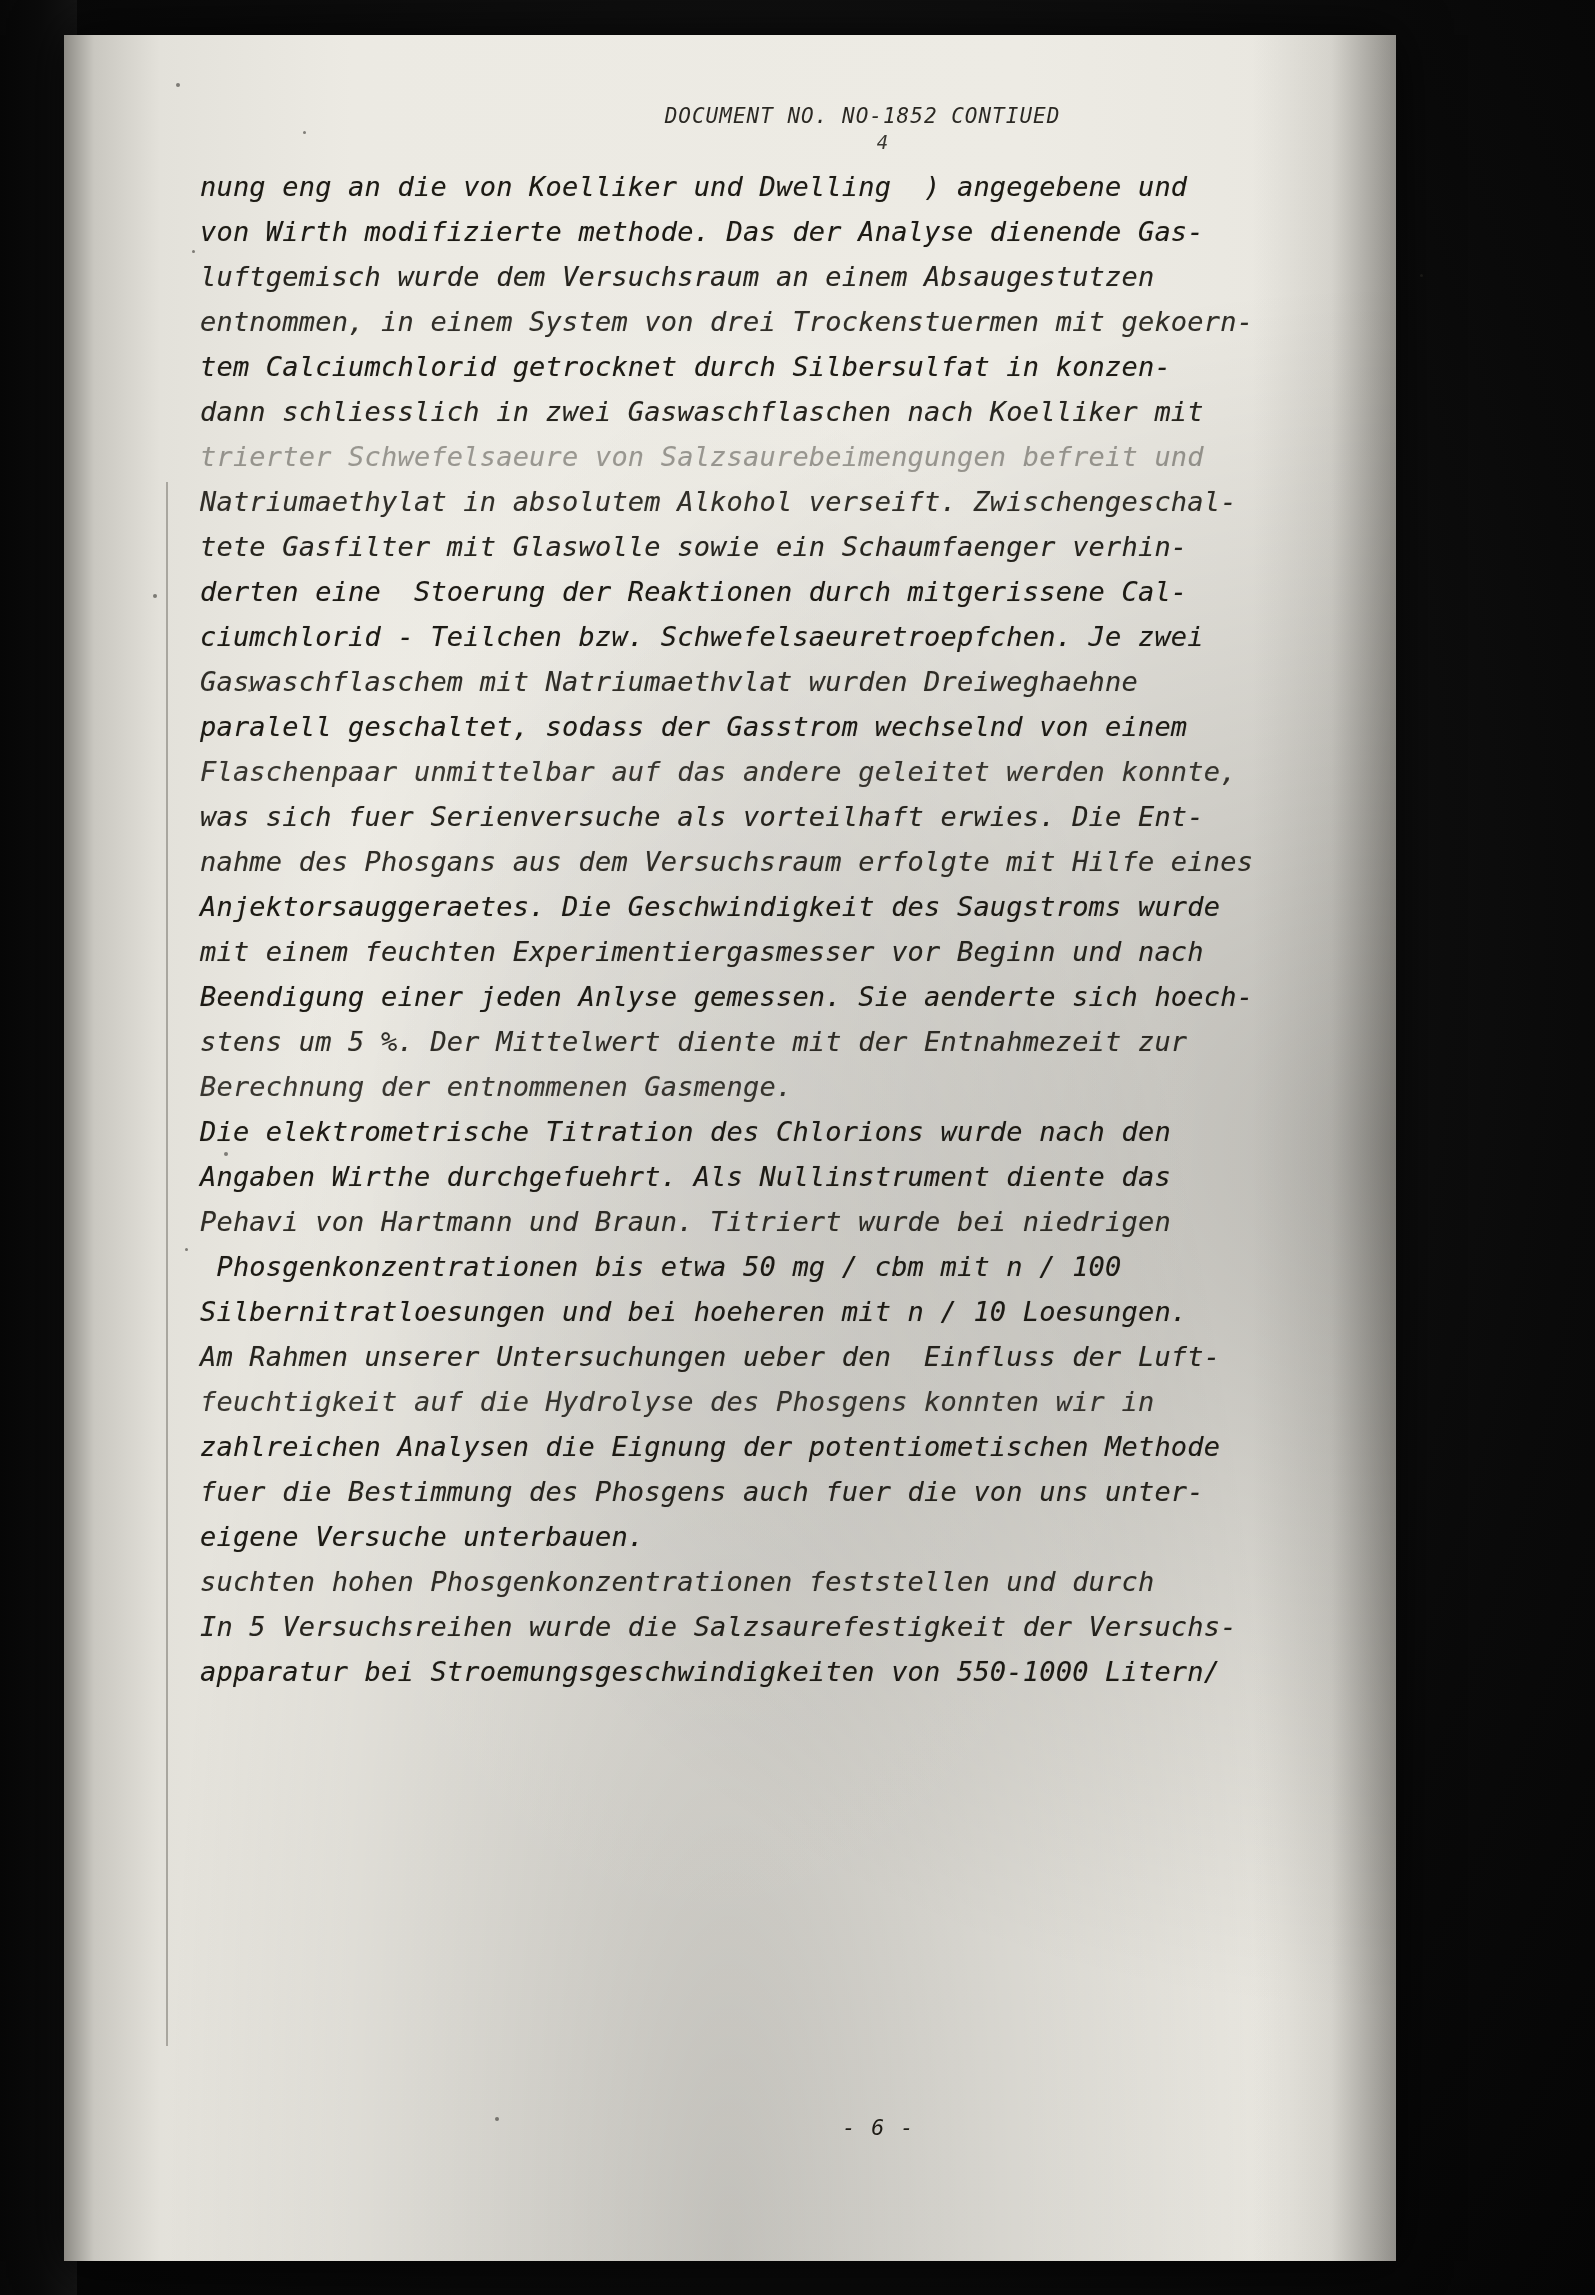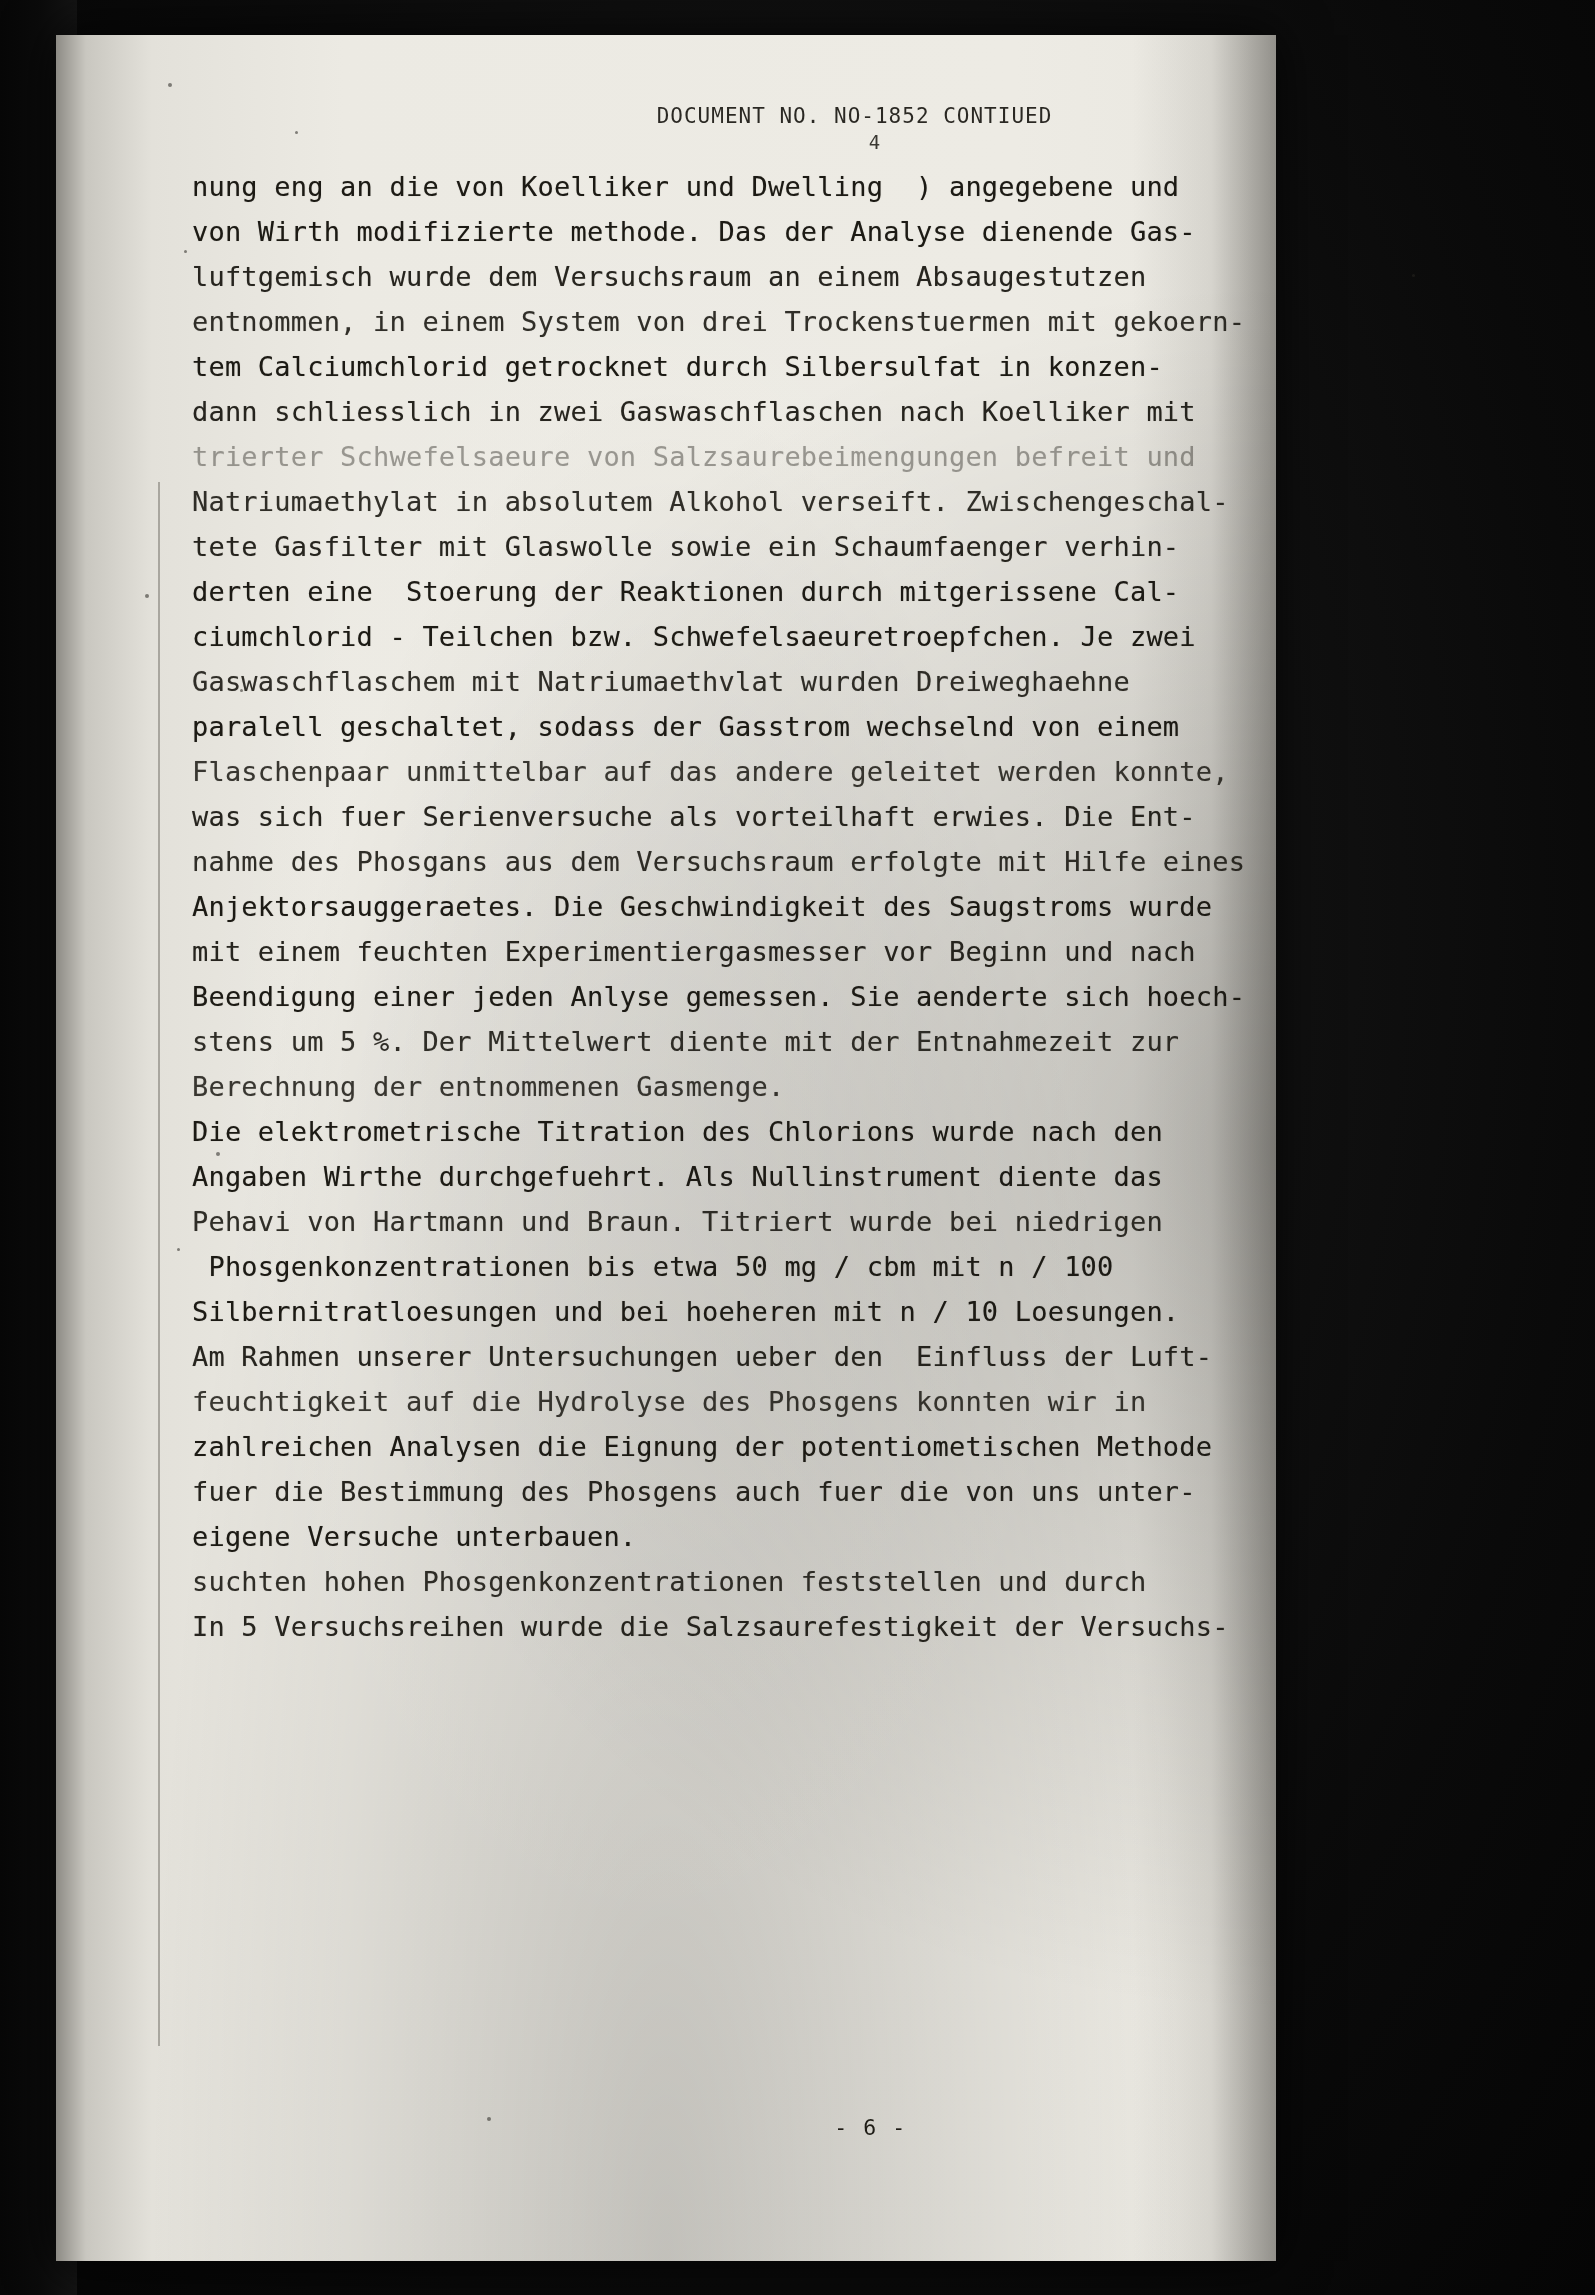--- a/index.html
+++ b/index.html
@@ -27,27 +27,28 @@
     position: absolute;
     left: 0;
     top: 0;
     width: 77px;
     height: 2295px;
     background: linear-gradient(to right, #070707 0%, #0b0b0b 55%, #141414 100%);
   }
 
   #page-sheet {
     position: absolute;
-    left: 56px;
+    left: 64px;
     top: 35px;
-    width: 1220px;
+    width: 1332px;
     height: 2226px;
     background:
       linear-gradient(to right, #8d8b85 0px, #c9c7c0 30px, #e3e1da 96px, #eceae3 287px, #edebe4 957px, #e7e5de 1356px, #d9d7cf 1468px, #b9b7b0 1506px);
     box-shadow: 0 0 48px rgba(0,0,0,0.8);
+    font-style: italic;
   }
 
   
   #page-texture {
     position: absolute;
     inset: 0;
     background:
       radial-gradient(ellipse at 48% 45%, rgba(255,255,255,0.10) 0%, rgba(255,255,255,0.0) 55%),
       radial-gradient(ellipse at 50% 100%, rgba(0,0,0,0.18) 0%, rgba(0,0,0,0) 60%),
       radial-gradient(ellipse at 100% 50%, rgba(0,0,0,0.20) 0%, rgba(0,0,0,0) 55%);
@@ -236,18 +237,19 @@
         <div class="tline">Pehavi von Hartmann und Braun. Titriert wurde bei niedrigen</div>
         <div class="tline"> Phosgenkonzentrationen bis etwa 50 mg / cbm mit n / 100</div>
         <div class="tline">Silbernitratloesungen und bei hoeheren mit n / 10 Loesungen.</div>
         <div class="tline">Am Rahmen unserer Untersuchungen ueber den  Einfluss der Luft-</div>
         <div class="tline">feuchtigkeit auf die Hydrolyse des Phosgens konnten wir in</div>
         <div class="tline">zahlreichen Analysen die Eignung der potentiometischen Methode</div>
         <div class="tline">fuer die Bestimmung des Phosgens auch fuer die von uns unter-</div>
         <div class="tline">eigene Versuche unterbauen.</div>
         <div class="tline">suchten hohen Phosgenkonzentrationen feststellen und durch</div>
         <div class="tline">In 5 Versuchsreihen wurde die Salzsaurefestigkeit der Versuchs-</div>
+        <div class="tline">apparatur bei Stroemungsgeschwindigkeiten von 550-1000 Litern/</div>
       </div>
 
     <div id="page-number">- 6 -</div>
   </div>
 </div>
 
 
 </body></html>

